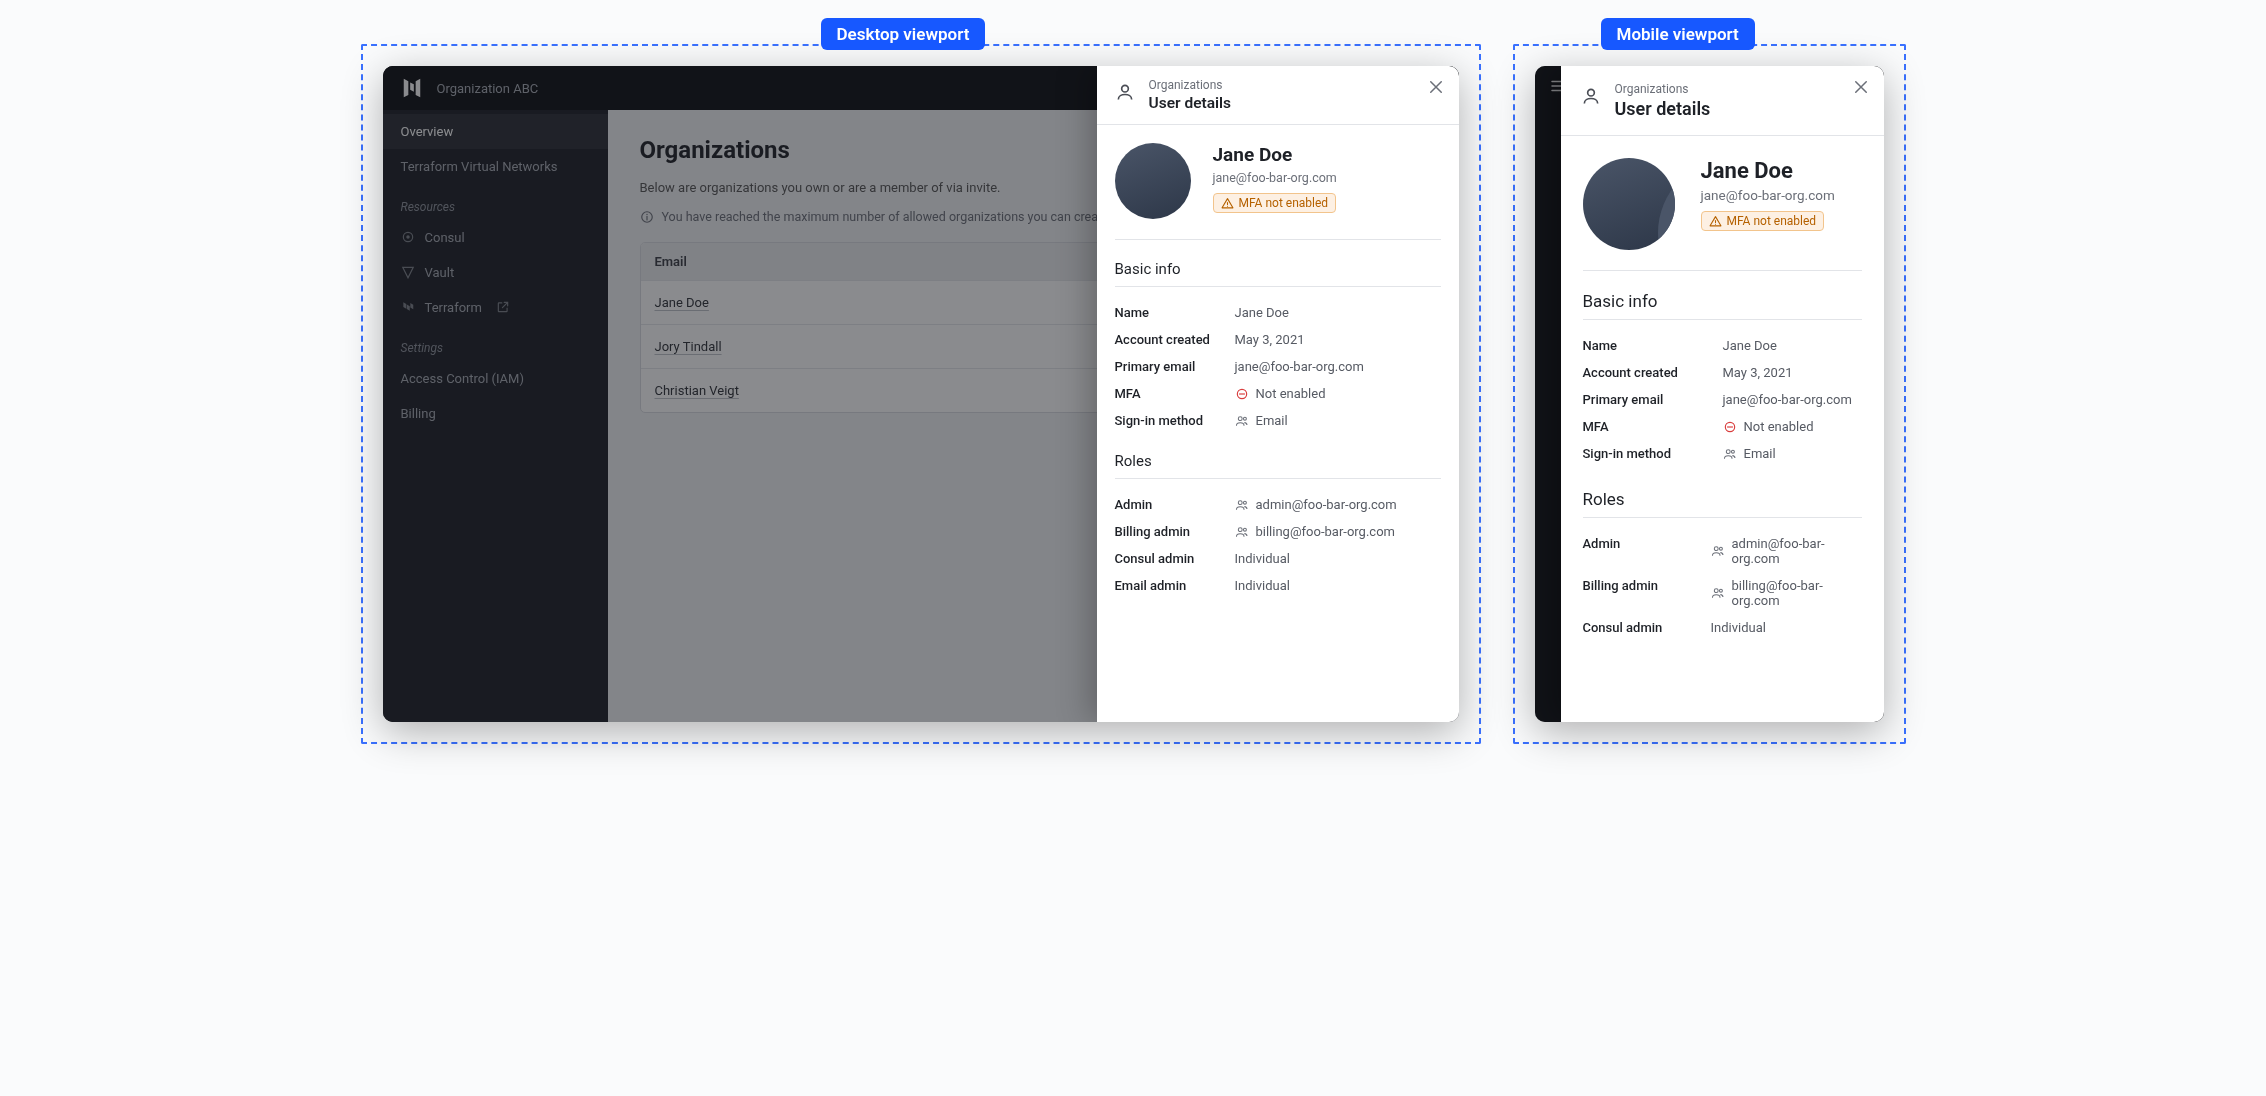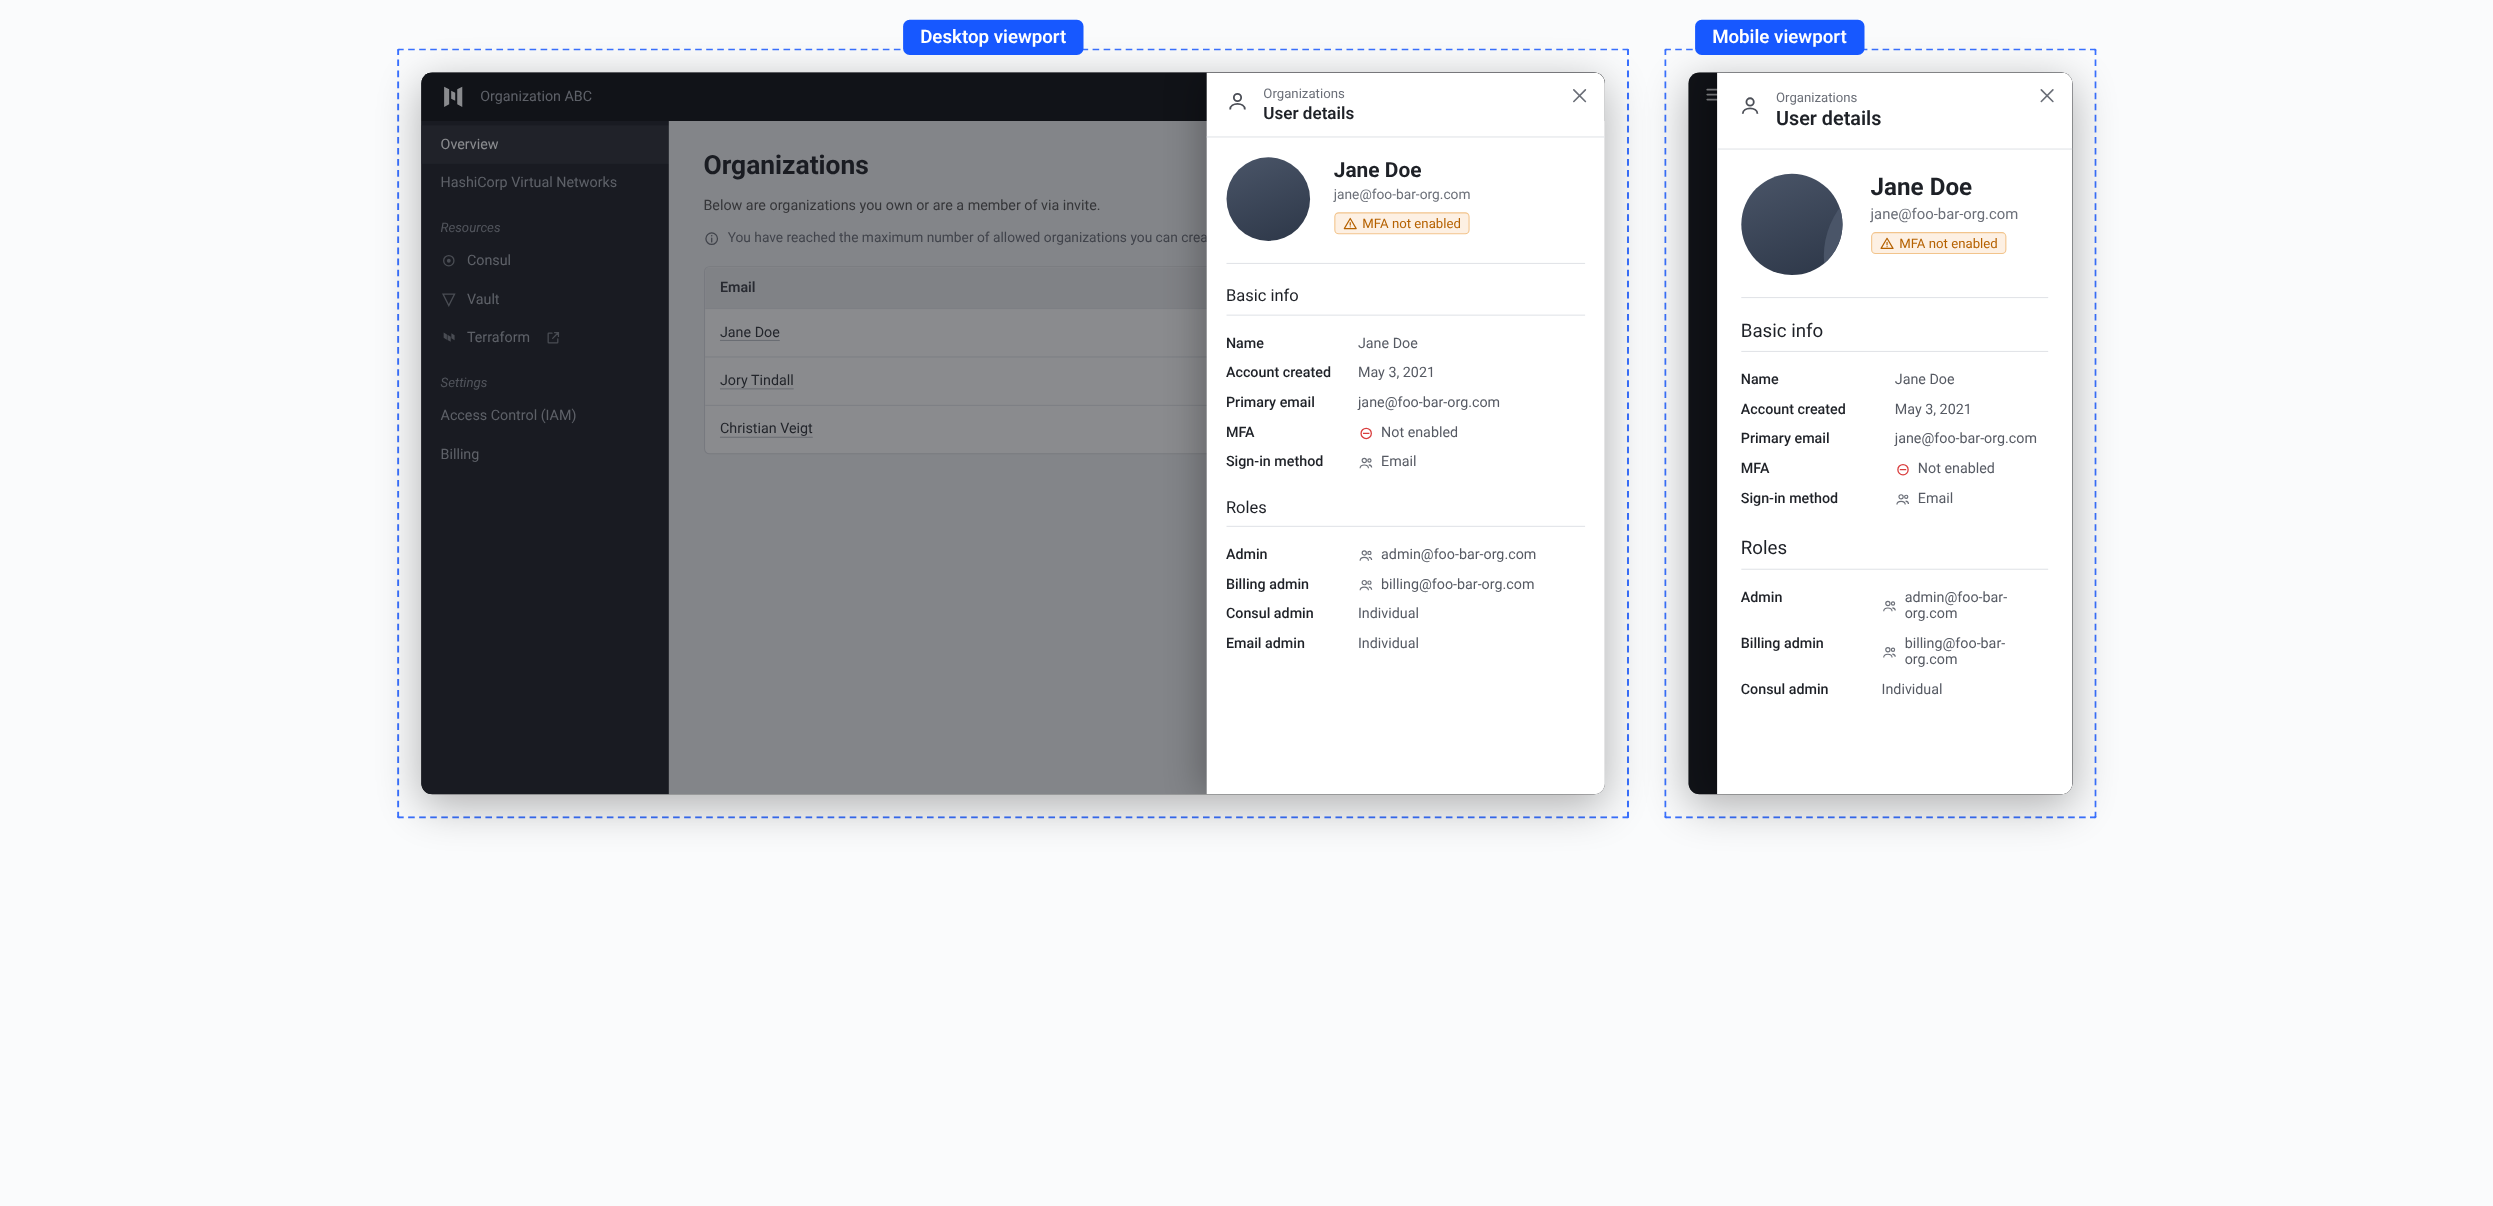--- a/index.html
+++ b/index.html
@@ -21,21 +21,21 @@
     --tag-blue:#1758ff;
     --dotted:#3a71ff;
     --red:#d93d3d;
   }
   *{box-sizing:border-box;font-family:-apple-system,BlinkMacSystemFont,"Segoe UI",Roboto,Helvetica,Arial,sans-serif;}
   body{margin:0;padding:30px;background:#fafbfc;}
 
   .stage{position:relative;width:1545px;margin:0 auto;}
   .tag{position:absolute;top:-12px;background:var(--tag-blue);color:#fff;font-weight:600;font-size:17px;padding:6px 16px;border-radius:6px;z-index:30;}
   .tag.desktop{left:460px;}
-  .tag.mobile{left:1180px;}
+  .tag.mobile{left:1240px;}
 
   .frame{position:absolute;top:14px;border:2px dashed var(--dotted);border-radius:2px;}
   .frame.desktop{left:0;width:1120px;height:700px;}
   .frame.mobile{left:1152px;width:393px;height:700px;}
 
   
   .app{position:absolute;left:20px;top:20px;right:20px;bottom:20px;border-radius:10px;overflow:hidden;background:var(--bg-dark);display:flex;flex-direction:column;box-shadow:0 10px 40px rgba(0,0,0,.3);}
   .topbar{height:44px;background:var(--bg-darker);display:flex;align-items:center;padding:0 18px;gap:14px;}
   .hashi-logo{width:22px;height:22px;color:#fff;}
   .orgname{color:var(--text-dim);font-size:13px;}
@@ -170,21 +170,21 @@
             <use href="#icn-hashi"></use>
           </svg>
         <span class="orgname">Organization ABC</span>
       </div>
       <div class="body">
         <div class="sidebar">
           <div class="sb-item active">
               <span>Overview</span>
             </div>
           <div class="sb-item">
-              <span>HashiCorp Virtual Networks</span>
+              <span>Terraform Virtual Networks</span>
             </div>
           <div class="sb-section">Resources</div>
           <div class="sb-item">
               <svg>
                 <use href="#icn-consul"></use>
               </svg>
               <span>Consul</span>
             </div>
           <div class="sb-item">
               <svg>

